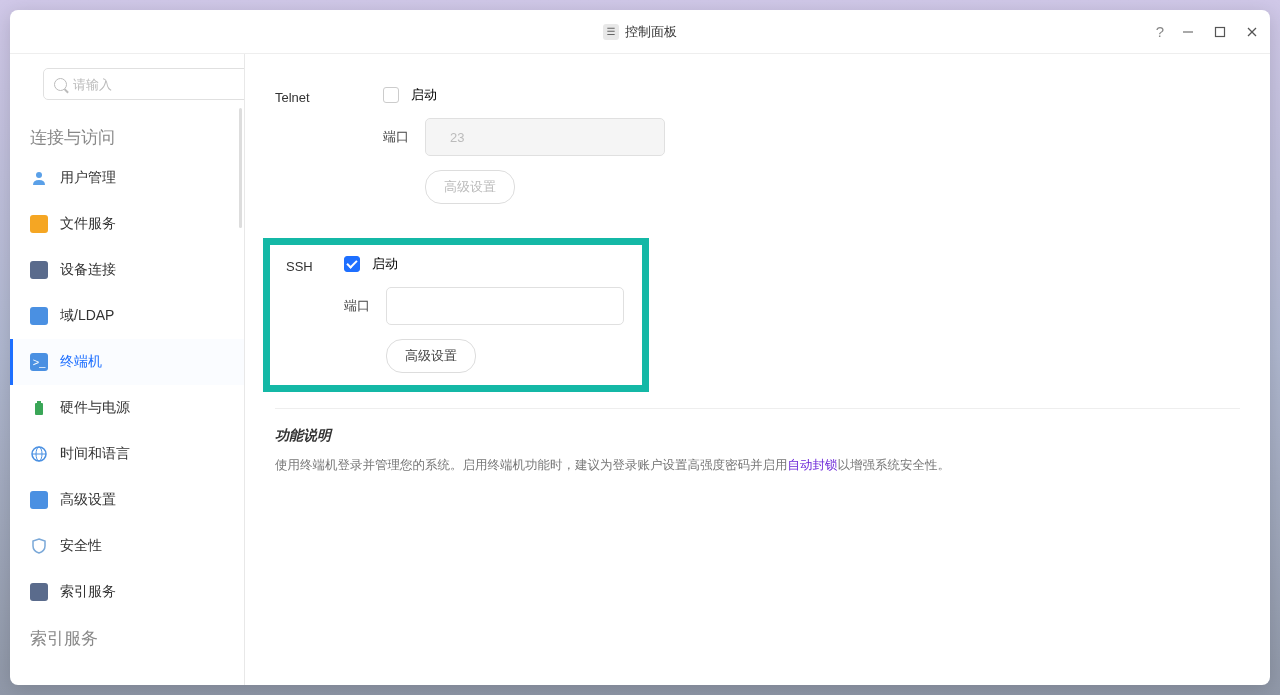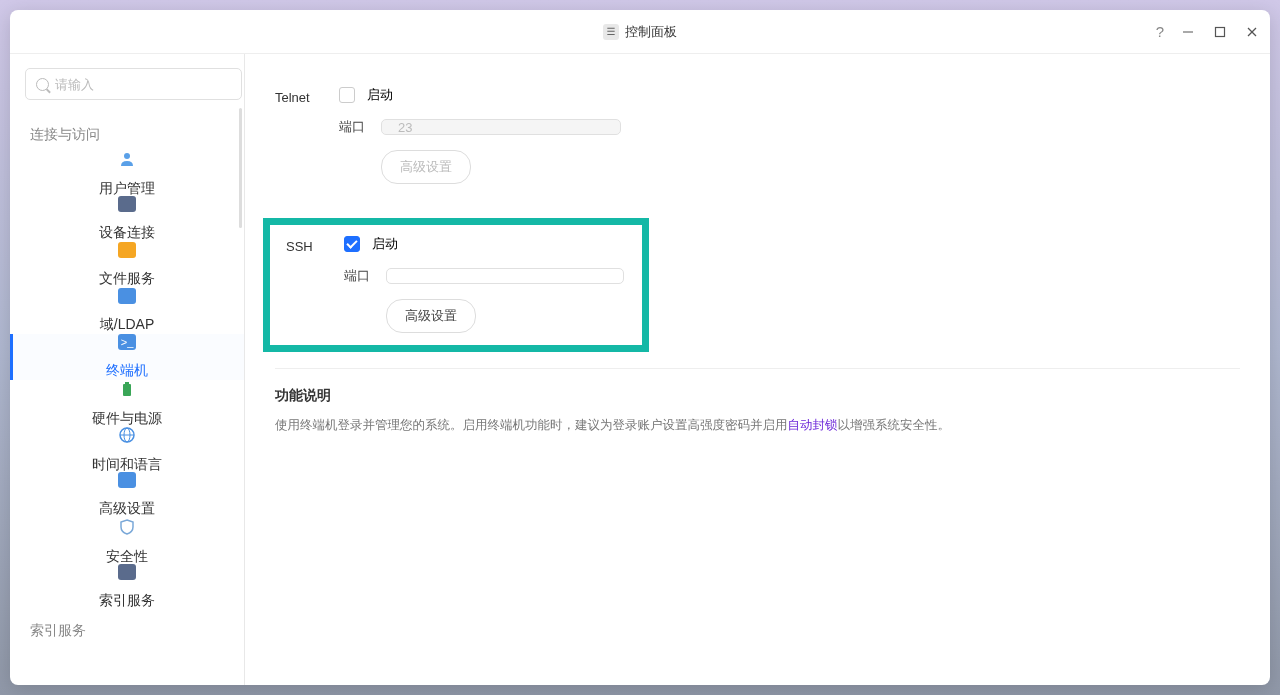--- a/index.html
+++ b/index.html
@@ -90,21 +90,20 @@
       width: 3px;
       height: 120px;
       background: #ddd;
       border-radius: 2px;
     }
     .sidebar-top {
       display: flex;
       align-items: center;
       gap: 10px;
       padding: 0 20px 14px 20px;
-      justify-content: center;
     }
     .grid-icon {
       width: 18px;
       height: 18px;
       display: grid;
       grid-template-columns: repeat(3, 1fr);
       grid-template-rows: repeat(3, 1fr);
       gap: 1.5px;
     }
     .grid-icon span {
@@ -140,33 +139,32 @@
       content: '';
       position: absolute;
       width: 5px; height: 1.5px;
       background: #bbb;
       bottom: -2px; right: -3px;
       transform: rotate(45deg);
     }
     .sidebar-section {
       padding: 12px 20px 6px 20px;
       color: #888;
-      font-size: 14px;
+      font-size: 17px;
     }
     .sidebar-item {
       height: 46px;
       display: flex;
       align-items: center;
       padding: 0 20px;
       gap: 12px;
       cursor: pointer;
       color: #333;
       font-size: 14px;
       font-weight: 500;
-      flex-direction: column;
     }
     .sidebar-item.active {
       color: #1e6fff;
       border-left: 3px solid #1e6fff;
       padding-left: 17px;
       background: #fafcff;
     }
     .sidebar-item-icon {
       width: 18px;
       height: 18px;
@@ -180,20 +178,21 @@
     .main {
       flex: 1;
       padding: 22px 30px;
       overflow-y: auto;
     }
     .section-group {
       display: flex;
       padding: 10px 0;
       border-bottom: 1px solid #eee;
       margin-bottom: 10px;
+      gap: 44px;
     }
     .section-label {
       width: 64px;
       color: #333;
       padding-top: 4px;
       font-size: 13px;
     }
     .section-body {
       flex: 1;
     }
@@ -224,24 +223,24 @@
     }
     .checkbox.checked::after {
       content: '';
       width: 4px; height: 8px;
       border: solid #fff;
       border-width: 0 2px 2px 0;
       transform: rotate(45deg);
       margin-top: -2px;
     }
     .text-input {
-      height: 16px;
+      height: 38px;
       border: 1px solid #e0e0e0;
       border-radius: 5px;
-      padding: 0 16px;
+      padding: 0 24px;
       font-size: 13px;
       width: 240px;
       outline: none;
       color: #333;
     }
     .text-input:disabled {
       background: #f5f5f5;
       color: #bbb;
     }
     .btn {
@@ -262,20 +261,21 @@
       border: 7px solid #14b8a6;
       padding: 10px 10px 6px 10px;
       margin: 6px 0 16px -12px;
       width: 386px;
     }
     .desc-title {
       font-weight: 600;
       font-size: 14px;
       color: #333;
       margin: 18px 0 10px 0;
+      font-style: italic;
     }
     .desc-text {
       font-size: 12.5px;
       color: #777;
       line-height: 1.6;
     }
     .desc-text a {
       color: #6d28d9;
       text-decoration: none;
     }
@@ -340,27 +340,27 @@
         <span class="sidebar-item-icon" style="background:none;">
           <svg width="18" height="18" viewBox="0 0 18 18">
               <circle cx="9" cy="6" r="3" fill="#5aa0e8"></circle>
               <path d="M3 16 Q3 11 9 11 Q15 11 15 16 Z" fill="#5aa0e8"></path>
             </svg>
         </span>
         <span>用户管理</span>
       </div>
 
       <div class="sidebar-item">
+        <span class="sidebar-item-icon" style="background:#f5a623;"></span>
+        <span>文件服务</span>
+      </div>
+
+      <div class="sidebar-item">
         <span class="sidebar-item-icon" style="background:#5a6b8c;"></span>
         <span>设备连接</span>
-      </div>
-
-      <div class="sidebar-item">
-        <span class="sidebar-item-icon" style="background:#f5a623;"></span>
-        <span>文件服务</span>
       </div>
 
       <div class="sidebar-item">
         <span class="sidebar-item-icon" style="background:#4a90e2;"></span>
         <span>域/LDAP</span>
       </div>
 
       <div class="sidebar-item active">
         <span class="sidebar-item-icon" style="background:#4a90e2;">&gt;_</span>
         <span>终端机</span>

